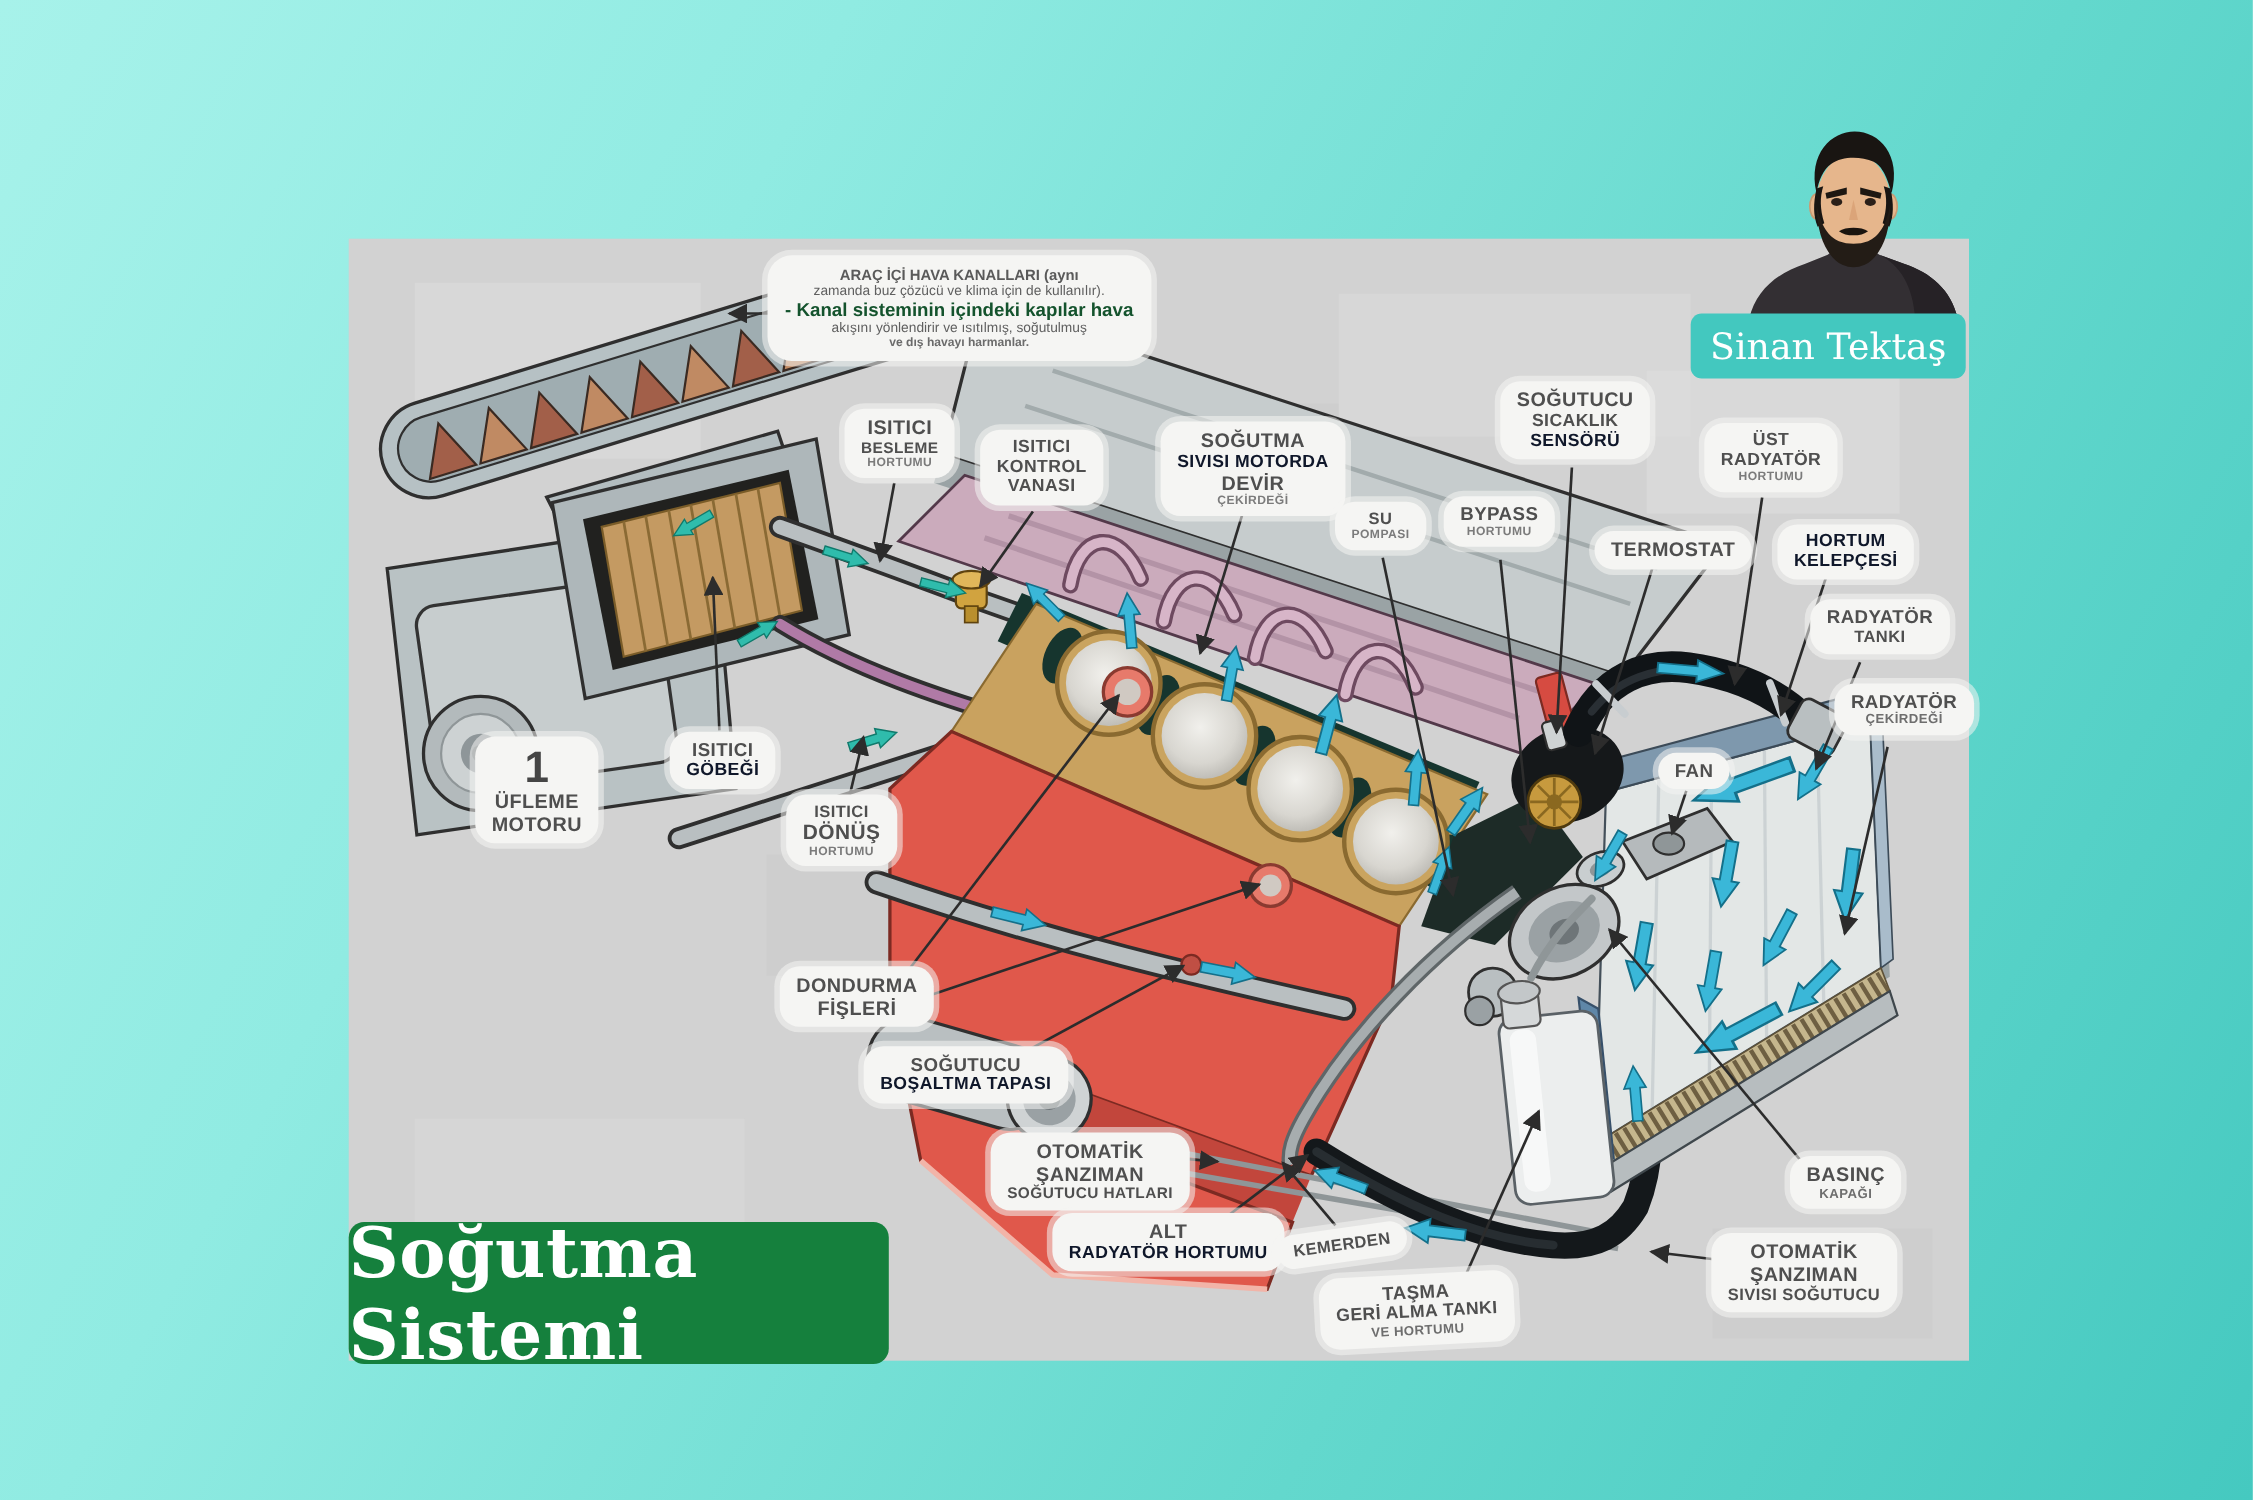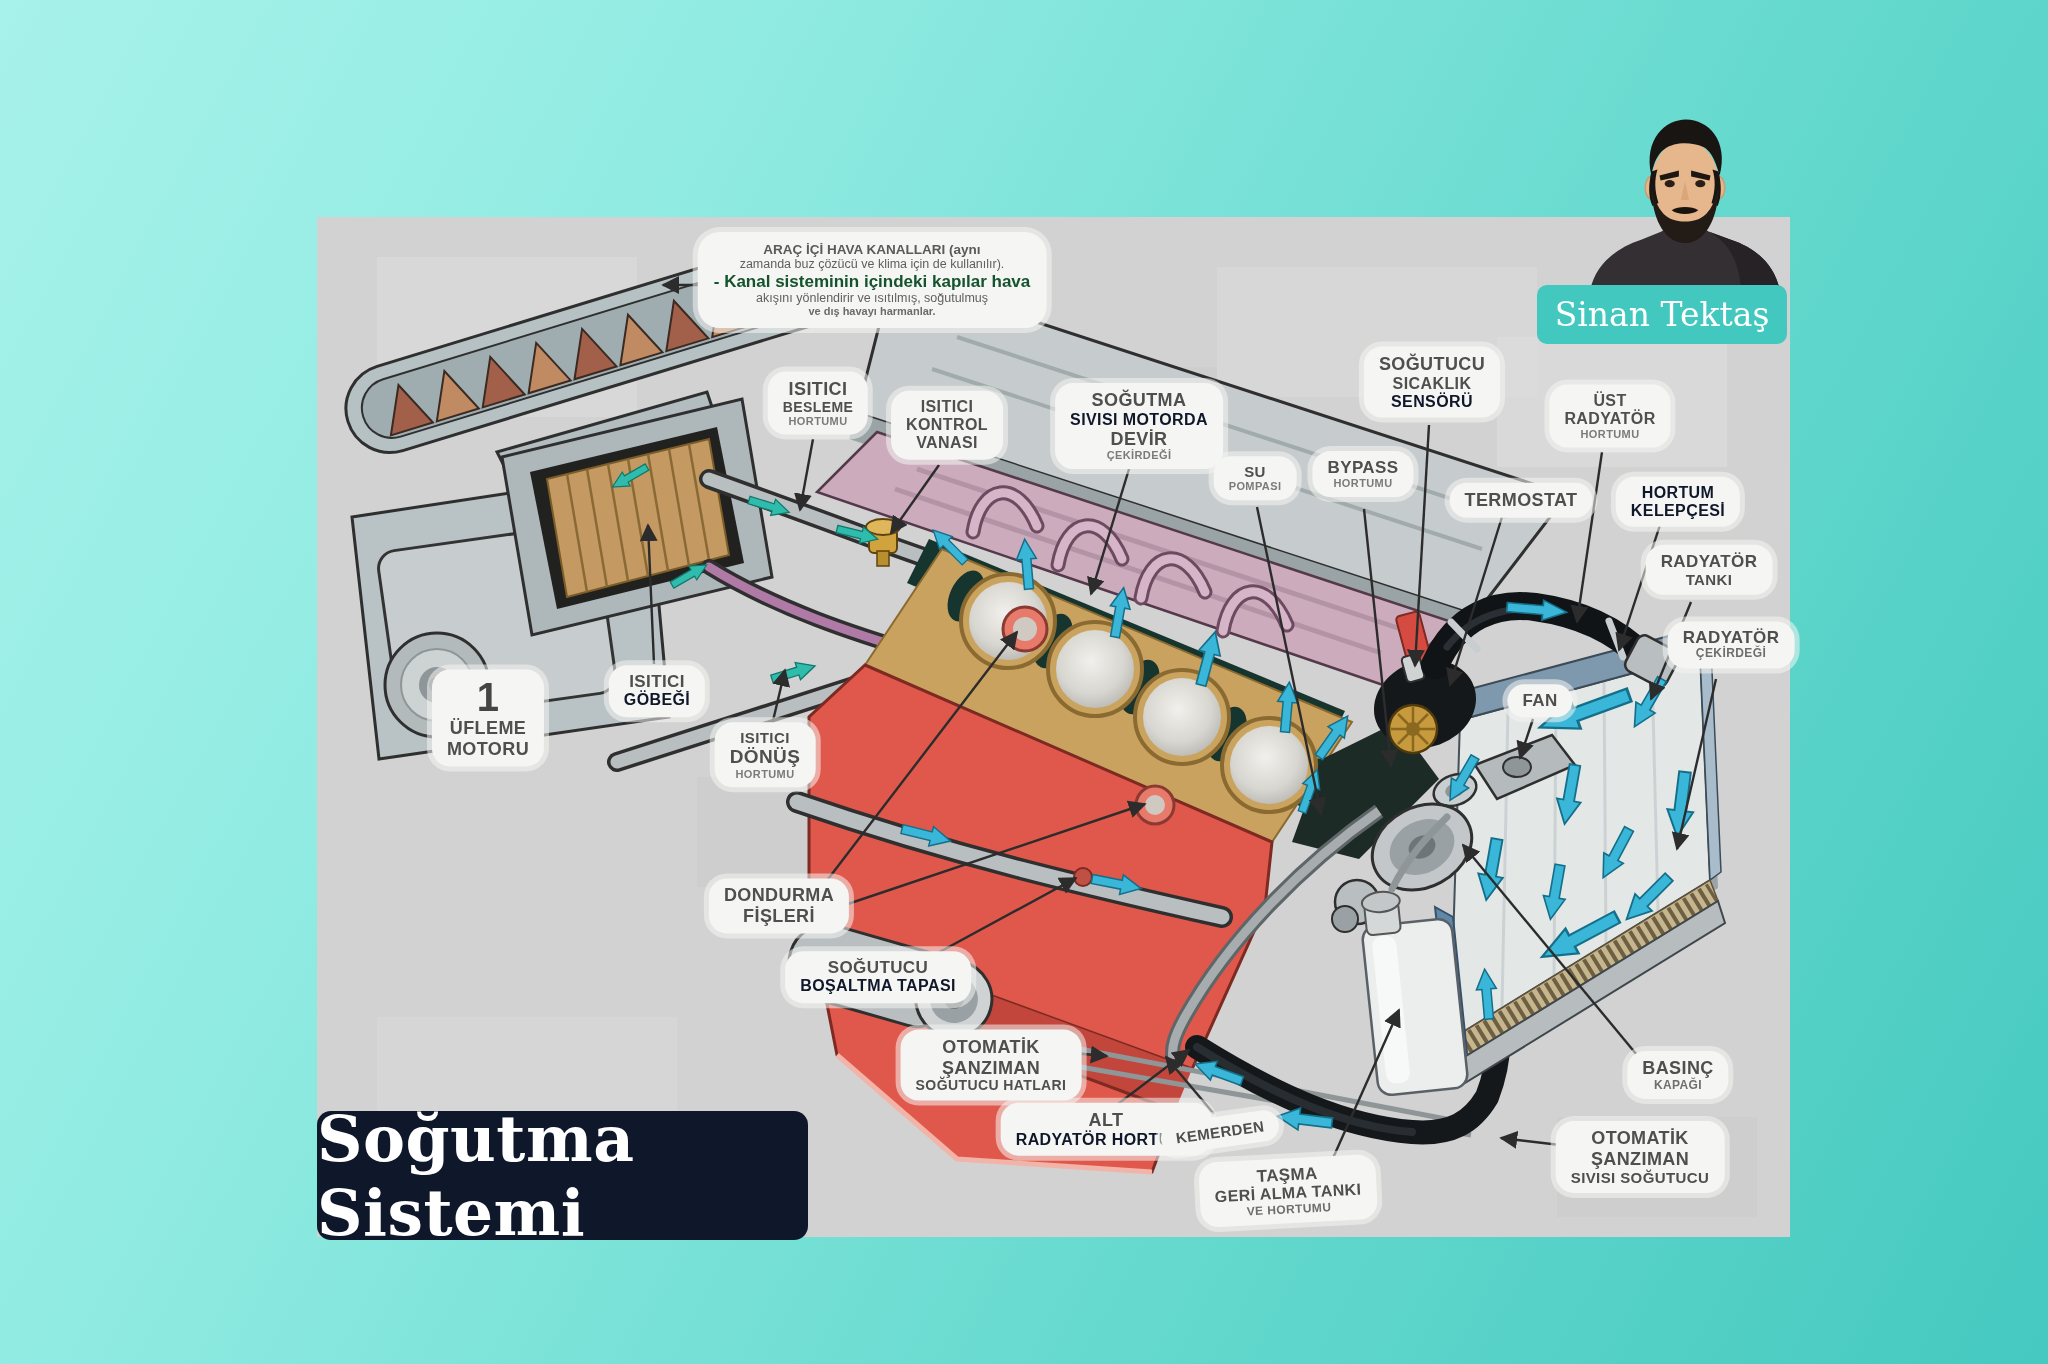--- a/index.html
+++ b/index.html
@@ -30,21 +30,21 @@
   .t19{font-size:19px;font-weight:600;letter-spacing:.4px}
   .num{font-size:40px;font-weight:700;color:#454545;line-height:1.05}
   .note-bubble{padding:10px 16px;border-radius:22px}
   .n1{font-size:13.5px;font-weight:600;color:#5a5a5a}
   .n2{font-size:12.5px;font-weight:500;color:#5f5f5f}
   .n3{font-size:17px;font-weight:600;color:#14532d}
   .n4{font-size:12.5px;font-weight:500;color:#5f5f5f}
   .n5{font-size:11px;font-weight:700;color:#6b6b6b}
   .title-card{
     position:absolute;left:317px;top:1111px;width:491px;height:129px;
-    background:#0f172a;border-radius:14px;display:flex;align-items:center;justify-content:flex-start;
+    background:#15803d;border-radius:14px;display:flex;align-items:center;justify-content:flex-start;
     font-family:"DejaVu Serif",serif;font-size:63px;font-weight:600;color:#ffffff;letter-spacing:.5px;
   }
   .name-card{
     position:absolute;left:1537px;top:285px;width:250px;height:59px;
     background:#43c8bf;border-radius:10px;display:flex;align-items:center;justify-content:center;
     font-family:"DejaVu Serif",serif;font-size:33px;font-weight:500;color:#ffffff;
   }
   .avatar{position:absolute;left:1578px;top:114px;width:214px;height:176px}
 </style>
 </head>
@@ -441,21 +441,21 @@
   <span class="t17">SOĞUTUCU</span>
   <span class="t13">BOŞALTMA TAPASI</span>
 </div>
 
 <div class="bubble" style="left:991px;top:1065px;">
   <span class="t18">OTOMATİK</span>
   <span class="t18">ŞANZIMAN</span>
   <span class="t14">SOĞUTUCU HATLARI</span>
 </div>
 
-<div class="bubble" style="left:1106px;top:1129px;justify-content:space-between;">
+<div class="bubble" style="left:1062px;top:1129px;justify-content:space-between;">
   <span class="t18">ALT</span>
   <span class="t13">RADYATÖR HORTUMU</span>
 </div>
 
 <div class="bubble rot-kemerden" style="left:1220px;top:1132px;">
   <span class="t15">KEMERDEN</span>
 </div>
 
 <div class="bubble rot-tasma" style="left:1288px;top:1191px;">
   <span class="t17">TAŞMA</span>

